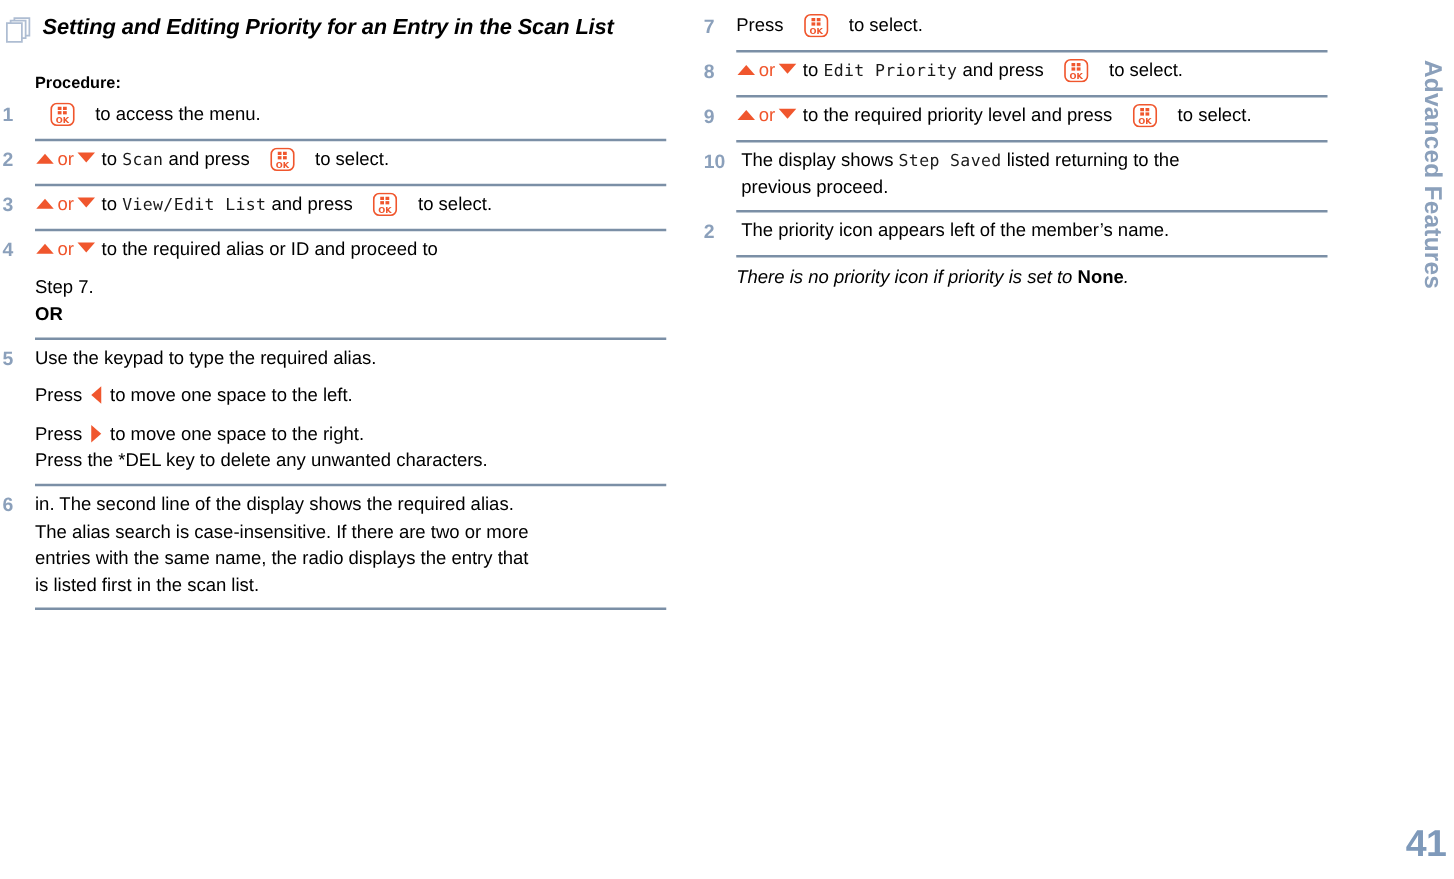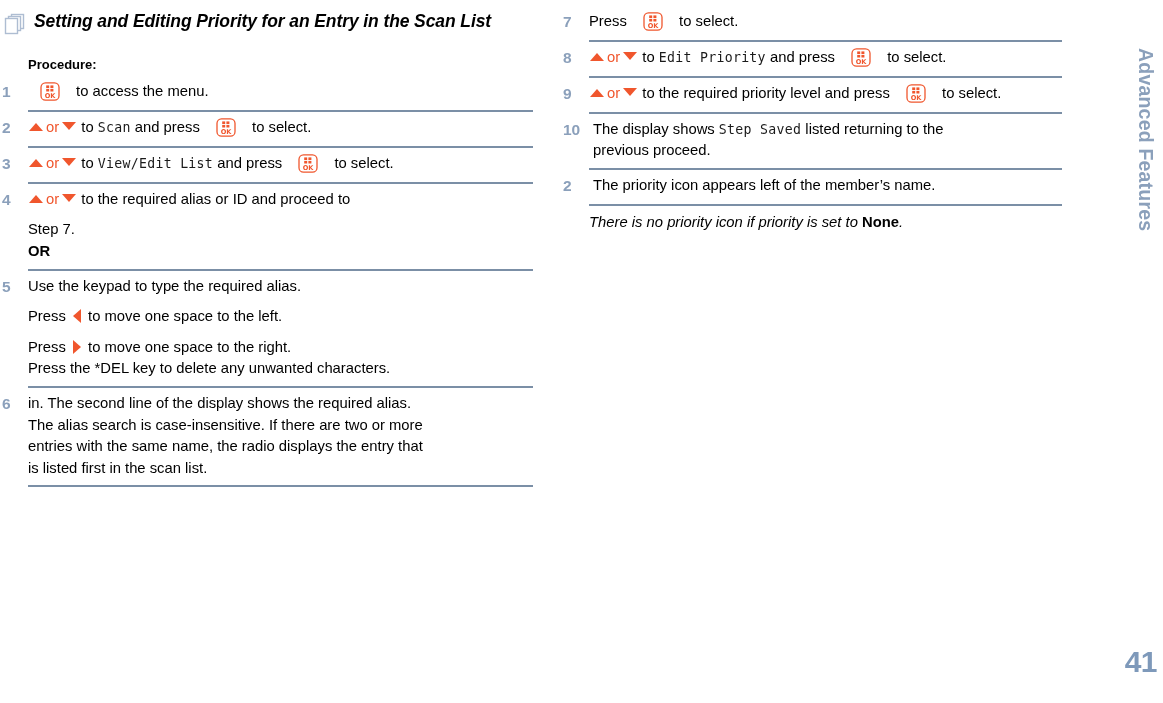--- a/index.html
+++ b/index.html
@@ -173,21 +173,21 @@
     right: 6px;
     writing-mode: vertical-rl;
     font-size: 19.5px;
     font-weight: bold;
     color: #8ba0bb;
     letter-spacing: 0.2px;
     white-space: nowrap;
   }
   .page-num {
     position: absolute;
-    bottom: 24px;
+    bottom: 10px;
     right: 6px;
     font-size: 30px;
     font-weight: bold;
     color: #7e99ba;
     letter-spacing: -0.5px;
   }
 </style>
 </head>
 <body>
 

